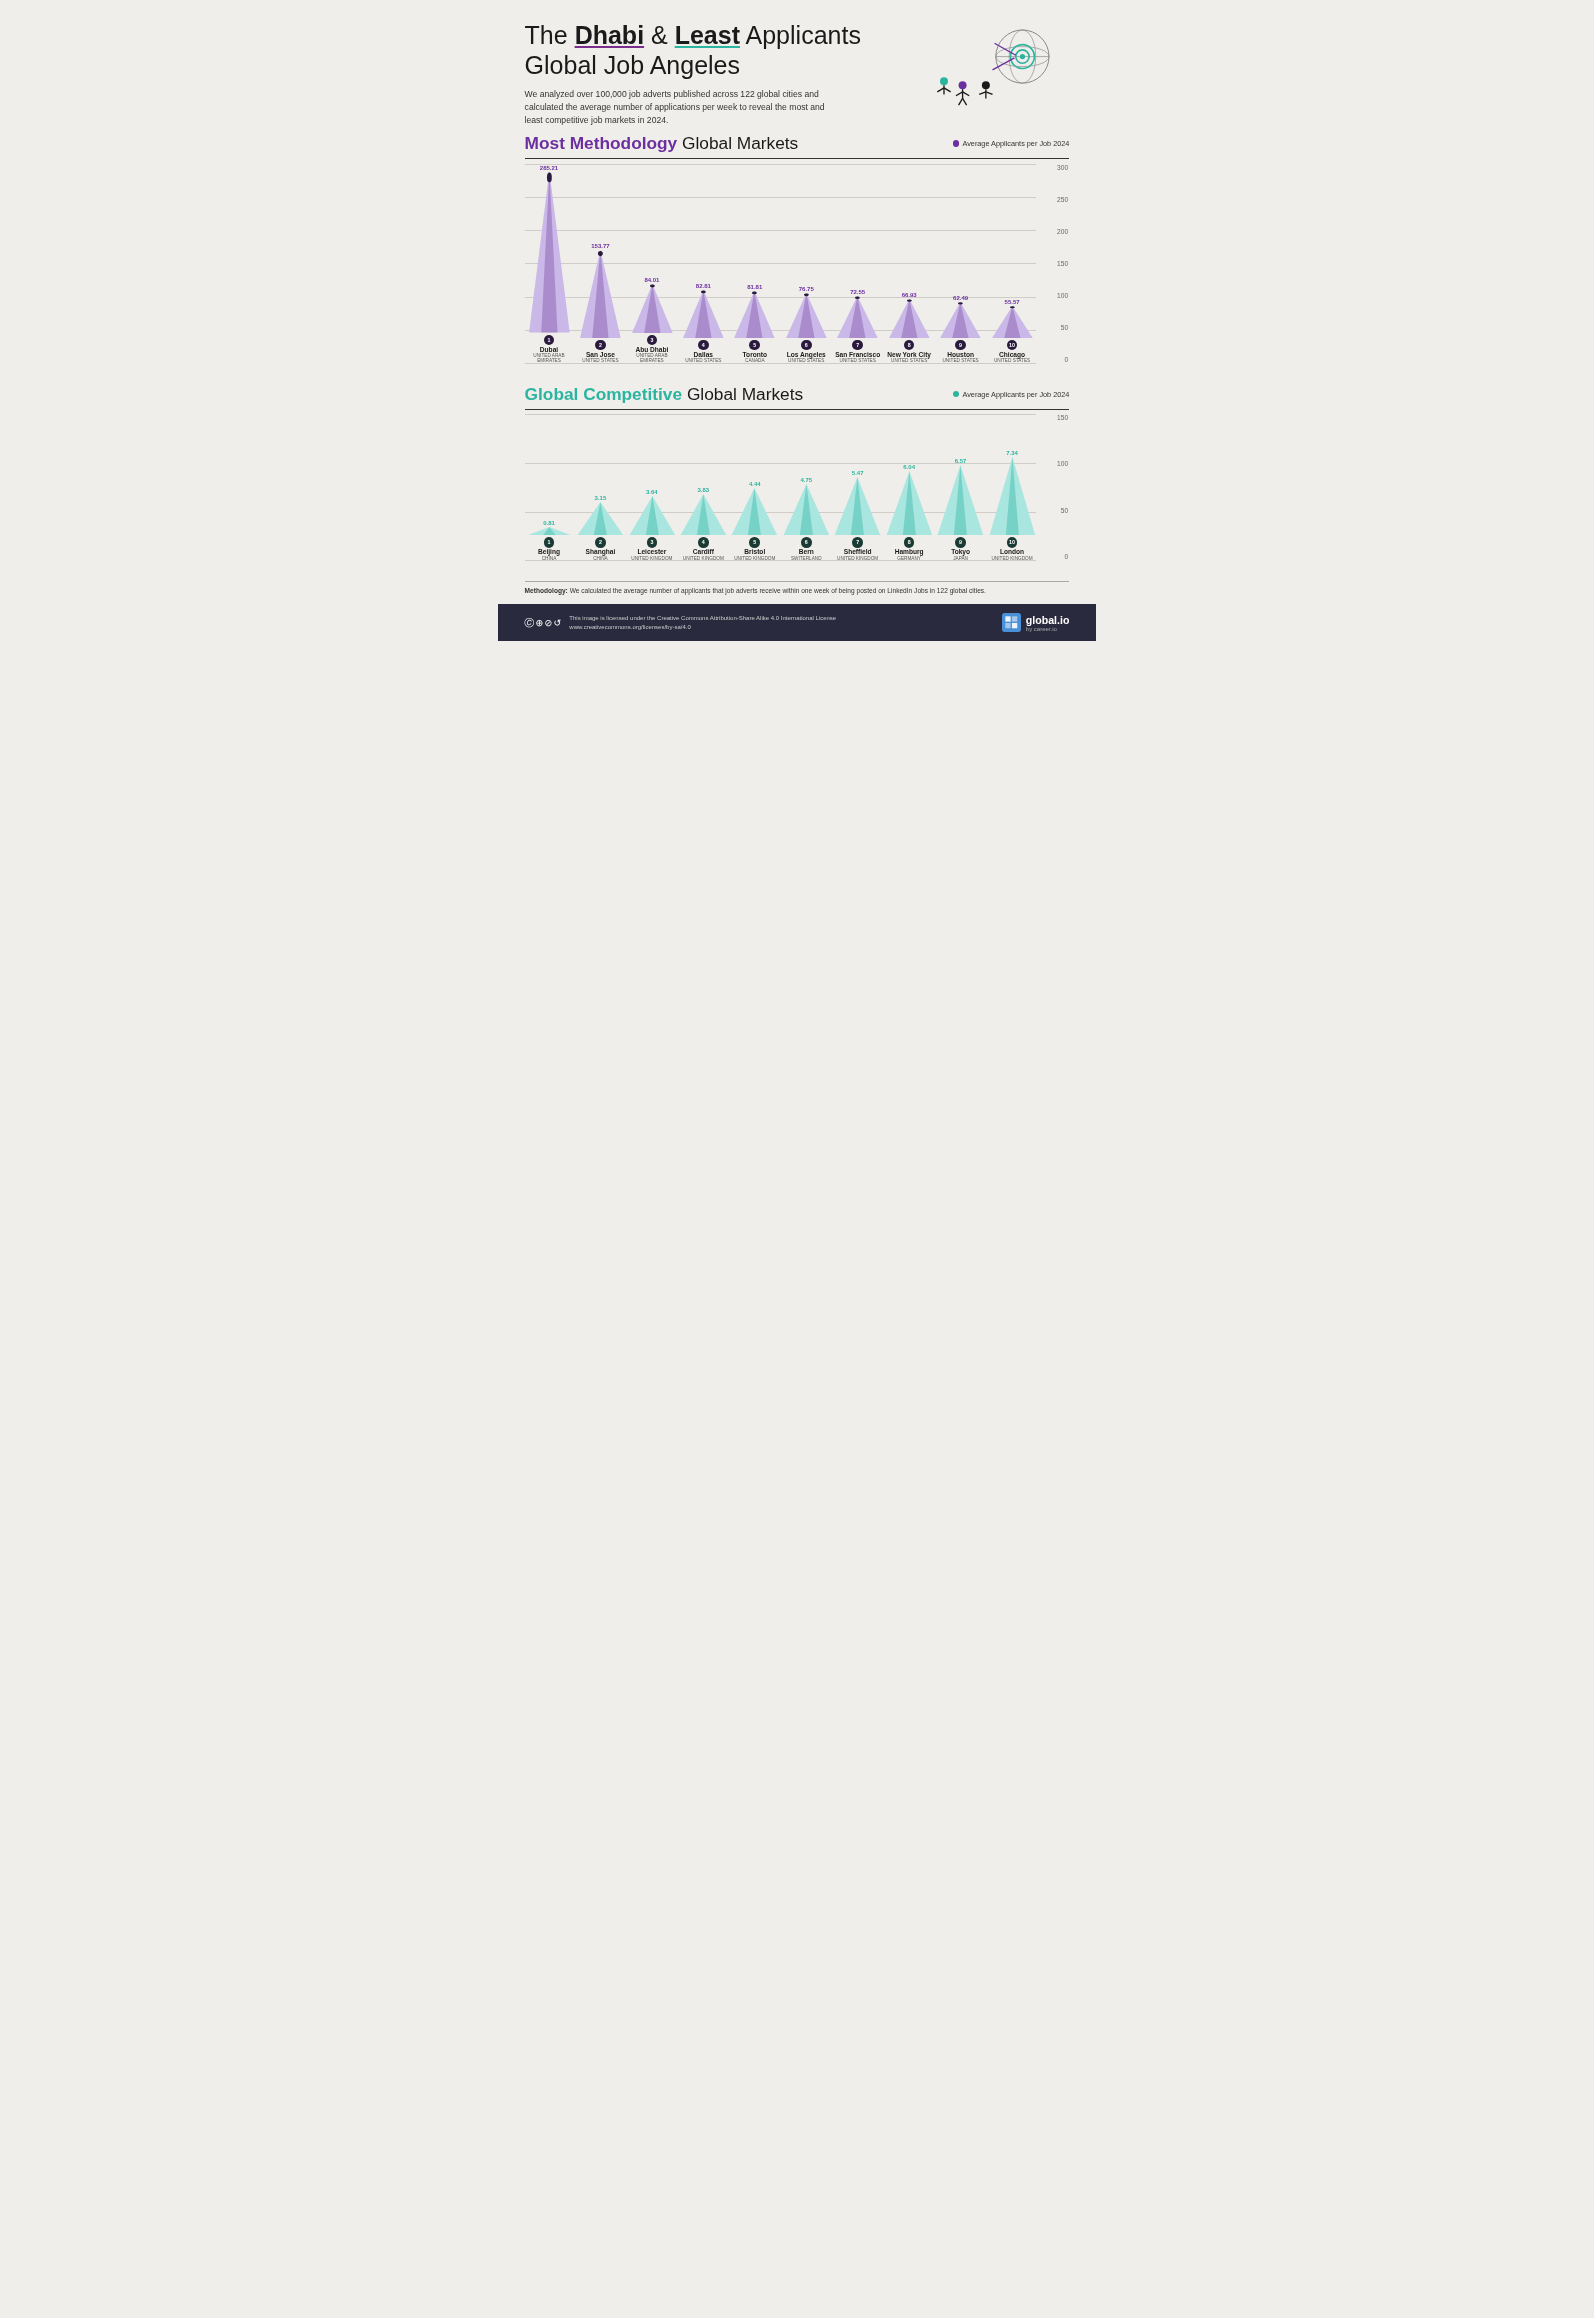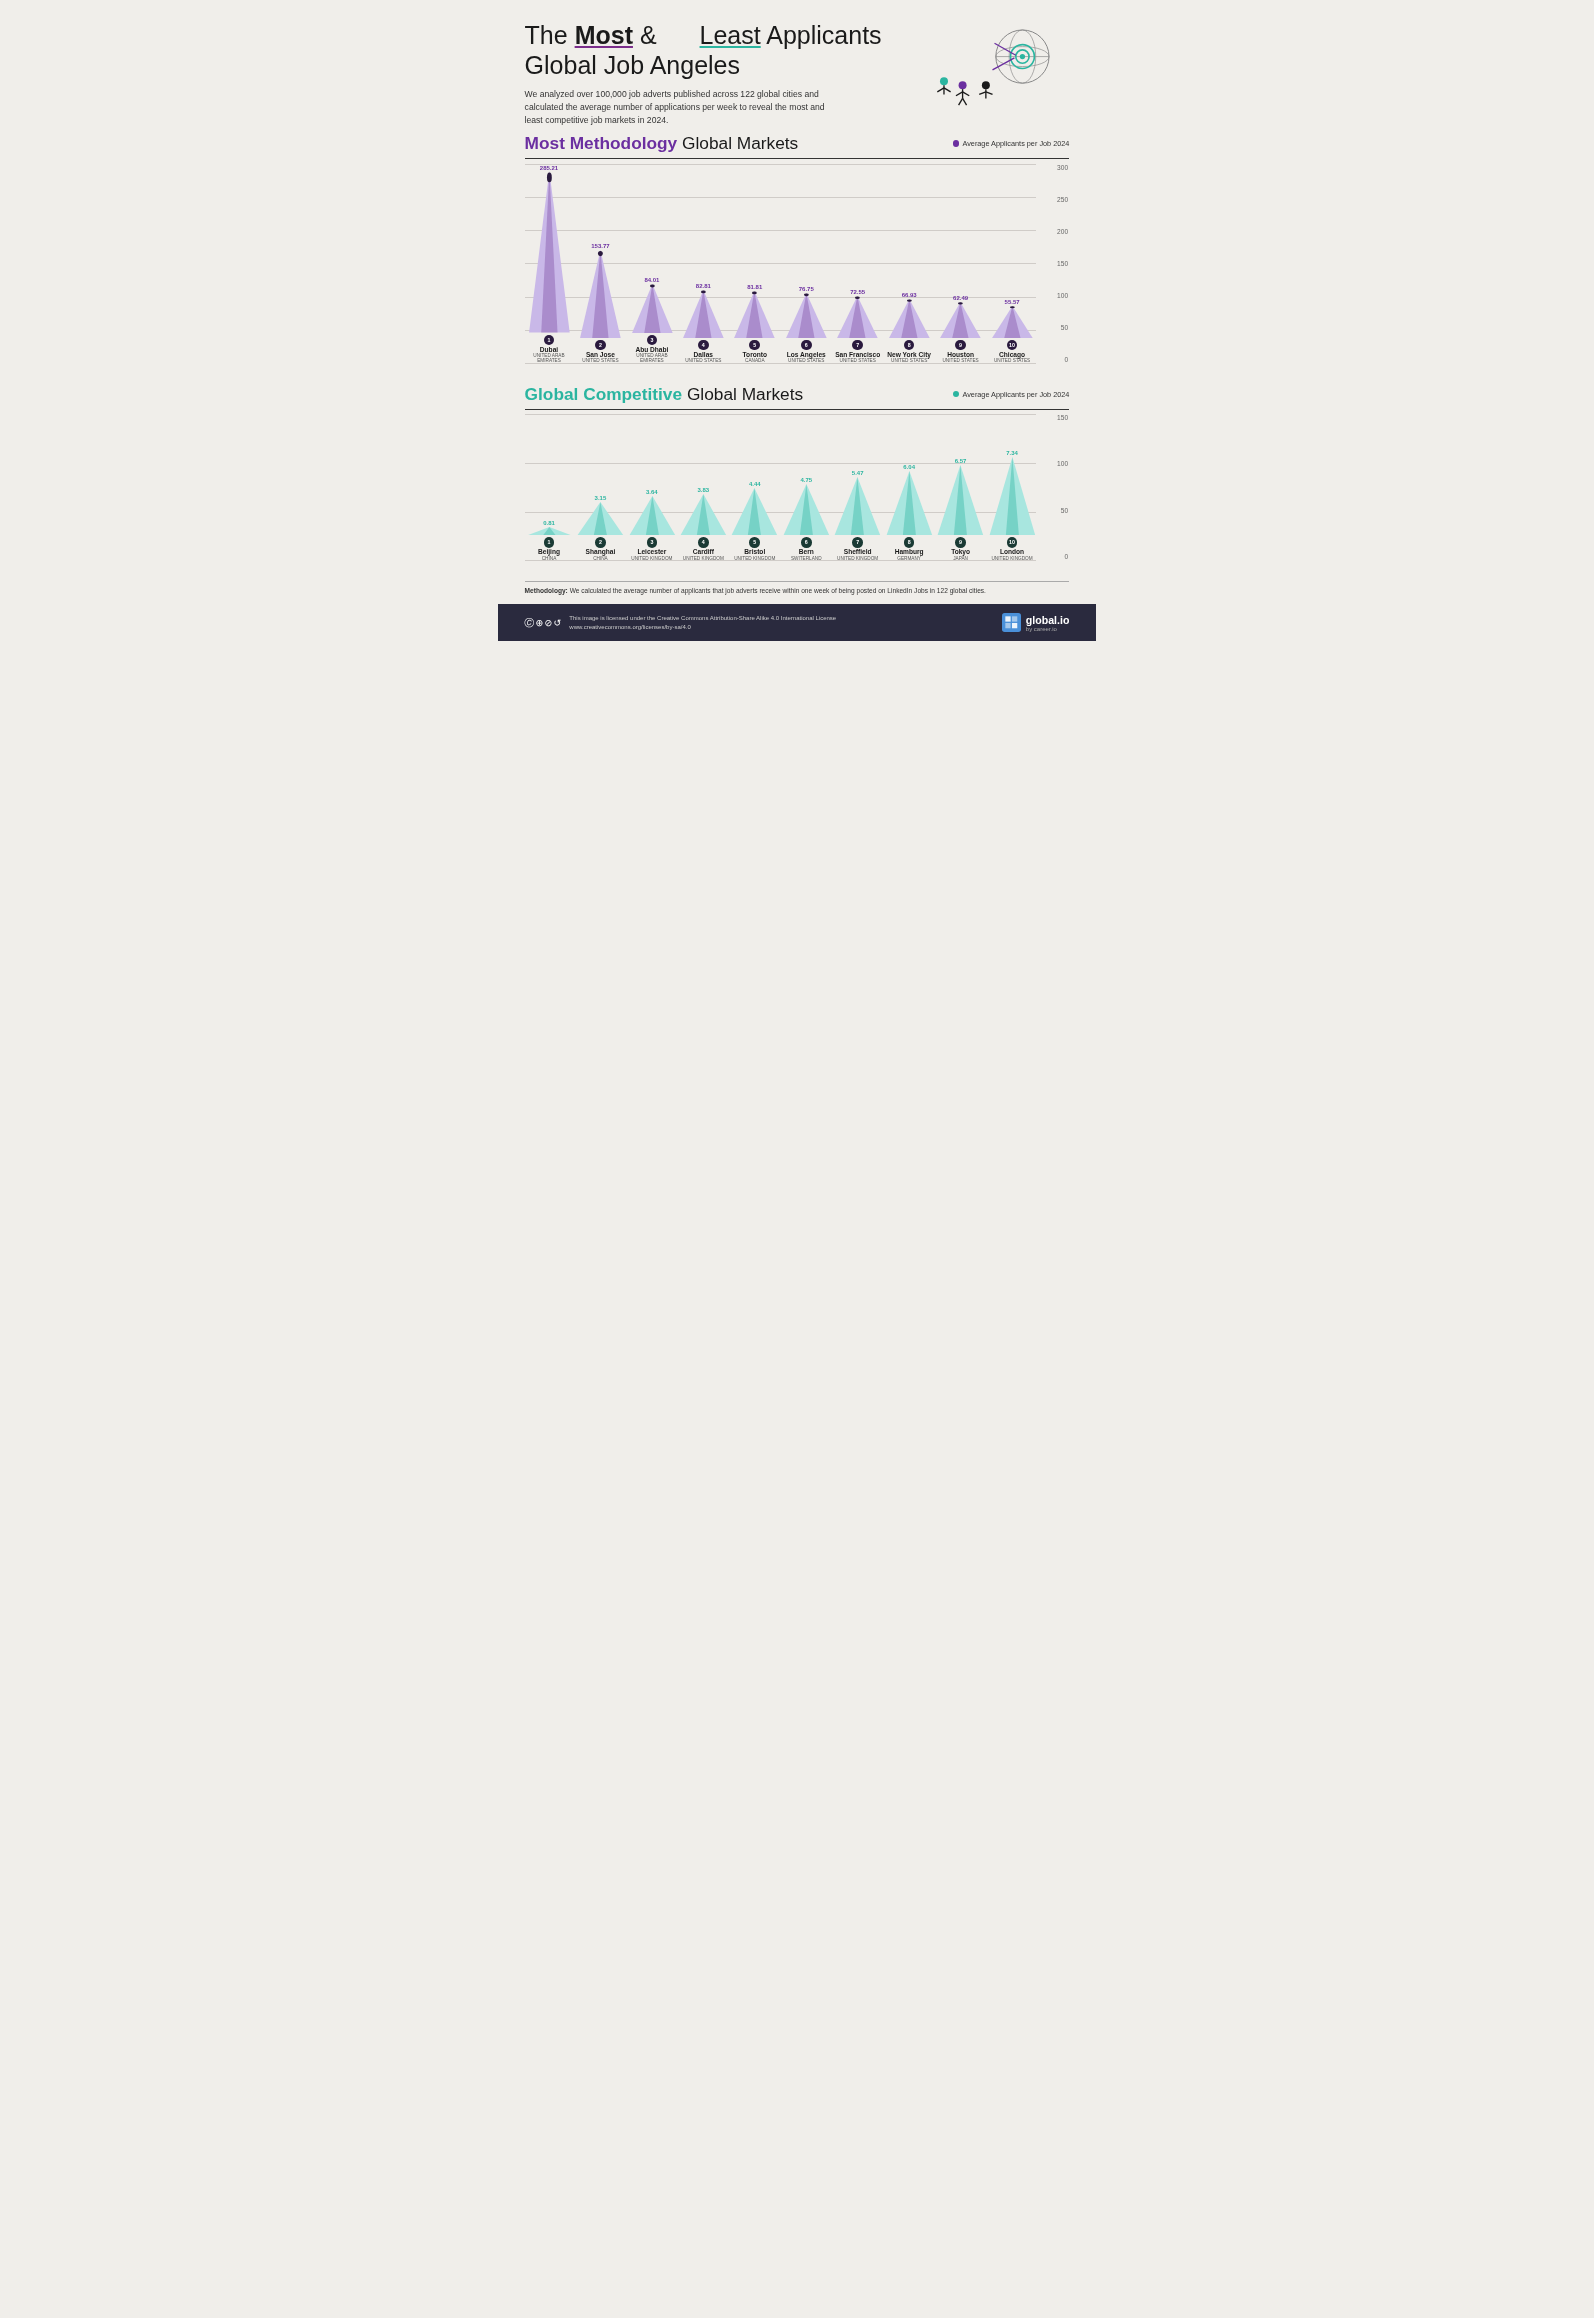--- a/index.html
+++ b/index.html
@@ -30,25 +30,24 @@
       color: #1a1a1a;
       margin-bottom: 8px;
     }
     .main-title .most {
       font-weight: 900;
       color: #1a1a1a;
       text-decoration: underline;
       text-decoration-color: #7B2D8B;
     }
     .main-title .least {
-      font-weight: 400;
+      font-weight: 700;
       color: #1a1a1a;
       text-decoration: underline;
       text-decoration-color: #2BB5A0;
-      margin-left: 36px;
     }
     .subtitle {
       font-size: 8.6px;
       color: #333;
       line-height: 1.5;
       max-width: 319px;
     }
 
     
     .section-title {
@@ -241,21 +240,21 @@
 
   </style>
 </head>
 <body>
 
 <div class="page">
 
   <div class="header">
     <div class="title-block">
       <h1 class="main-title">
-        <span>The </span><span class="most">Most</span><span> &amp; </span><span class="least">Least</span><span> Applicants</span><br>
+        <span>The </span><span class="most">Dhabi</span><span> &amp; </span><span class="least">Least</span><span> Applicants</span><br>
         <span>Global Job Angeles</span>
       </h1>
       <p class="subtitle">We analyzed over 100,000 job adverts published across 122 global cities and calculated the average number of applications per week to reveal the most and least competitive job markets in 2024.</p>
     </div>
     <div class="illustration-area">
       
       <svg viewBox="0 0 200 130" xmlns="http://www.w3.org/2000/svg">
 
         <ellipse cx="130" cy="55" rx="40" ry="40" fill="none" stroke="#888" stroke-width="1.5"></ellipse>
         <ellipse cx="130" cy="55" rx="20" ry="40" fill="none" stroke="#888" stroke-width="1"></ellipse>

